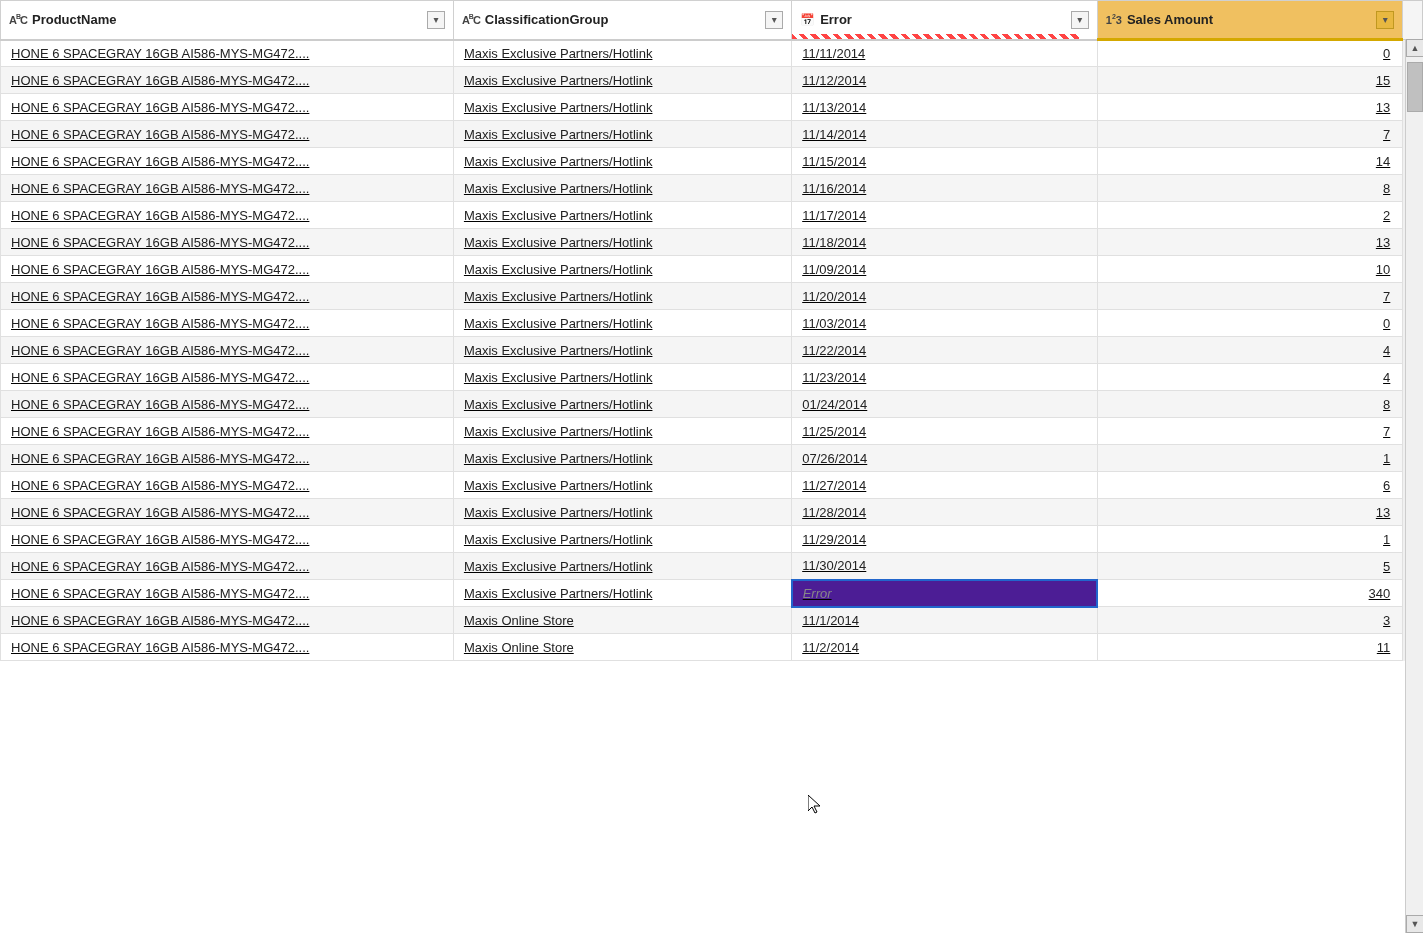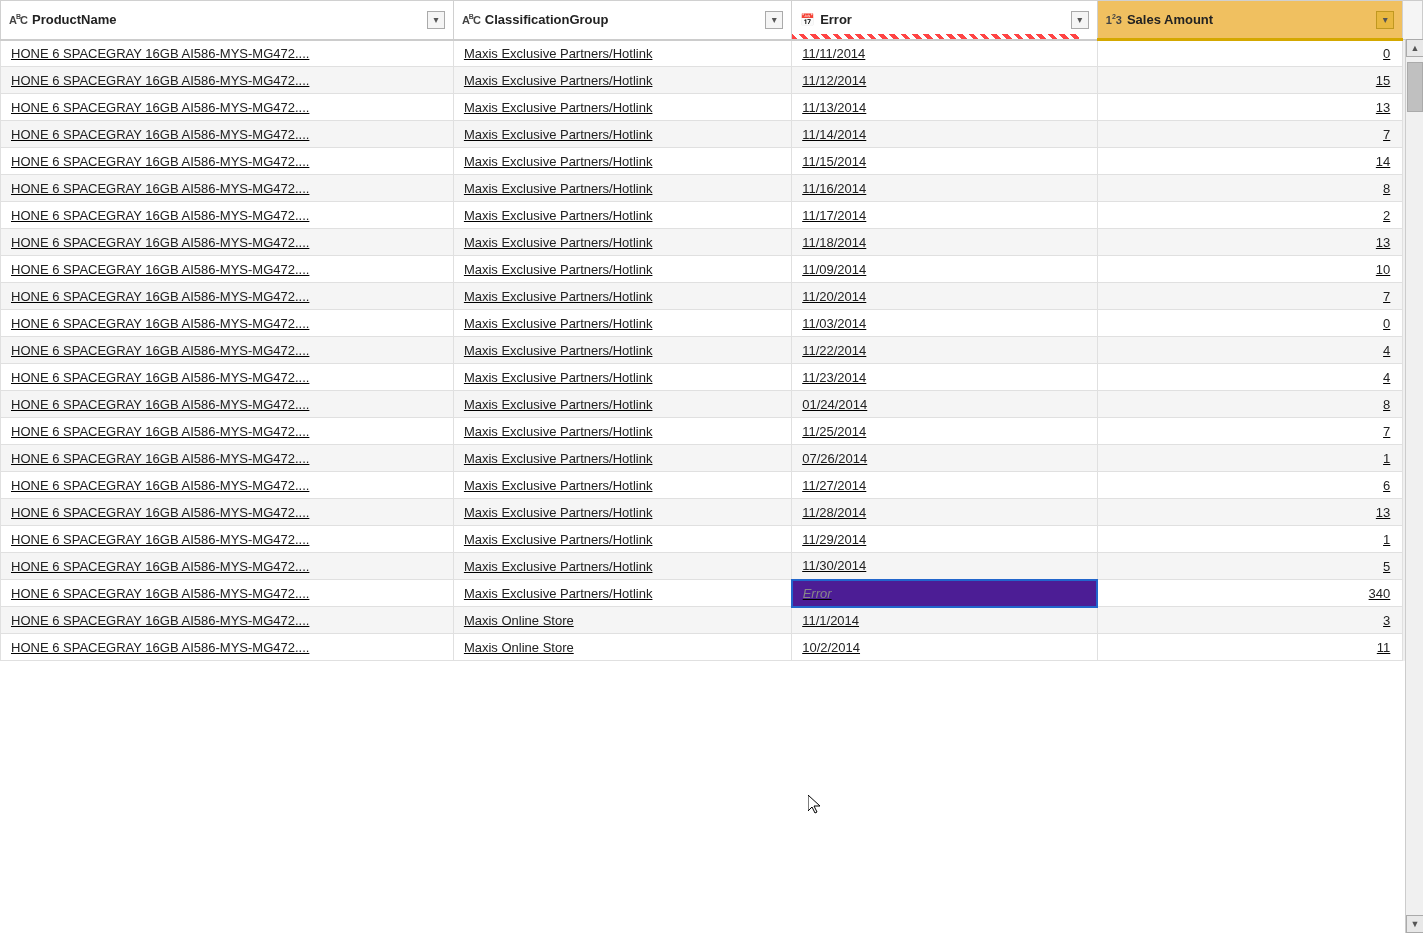--- a/index.html
+++ b/index.html
@@ -420,21 +420,21 @@
         <tr>
           <td>HONE 6 SPACEGRAY 16GB AI586-MYS-MG472....</td>
           <td>Maxis Online Store</td>
           <td class="dates-cell">11/1/2014</td>
           <td class="sales-cell">3</td>
           <td class="scrollbar-cell"></td>
         </tr>
         <tr>
           <td>HONE 6 SPACEGRAY 16GB AI586-MYS-MG472....</td>
           <td>Maxis Online Store</td>
-          <td class="dates-cell">10/2/2014</td>
+          <td class="dates-cell">11/2/2014</td>
           <td class="sales-cell">11</td>
           <td class="scrollbar-cell"></td>
         </tr>
       </tbody>
   </table>
 
   <div style="position:absolute; top:39px; right:0; width:18px; bottom:0; background:#f0f0f0; border-left:1px solid #ccc;">
     <div class="scroll-up-btn">▲</div>
     <div style="position:absolute; top:18px; bottom:18px; left:0; width:18px; background:#f0f0f0;">
       <div class="scroll-thumb" style="top:5px;"></div>

